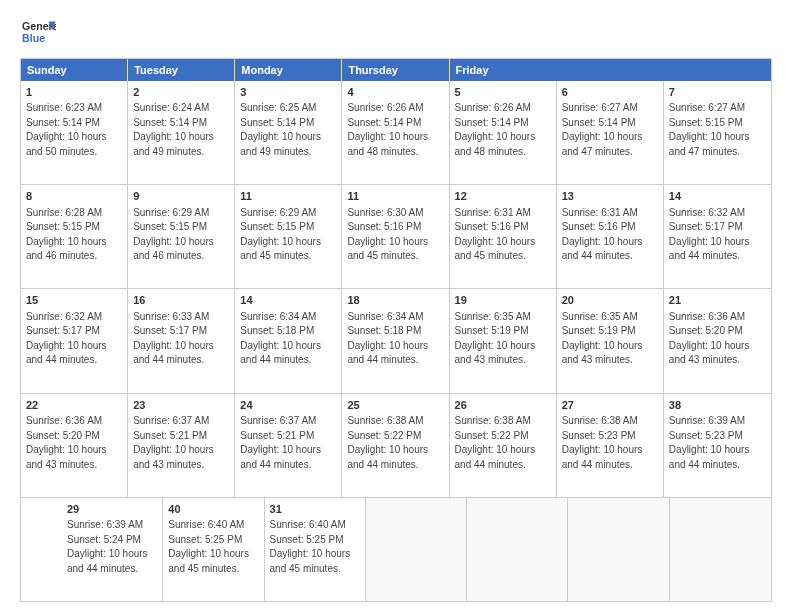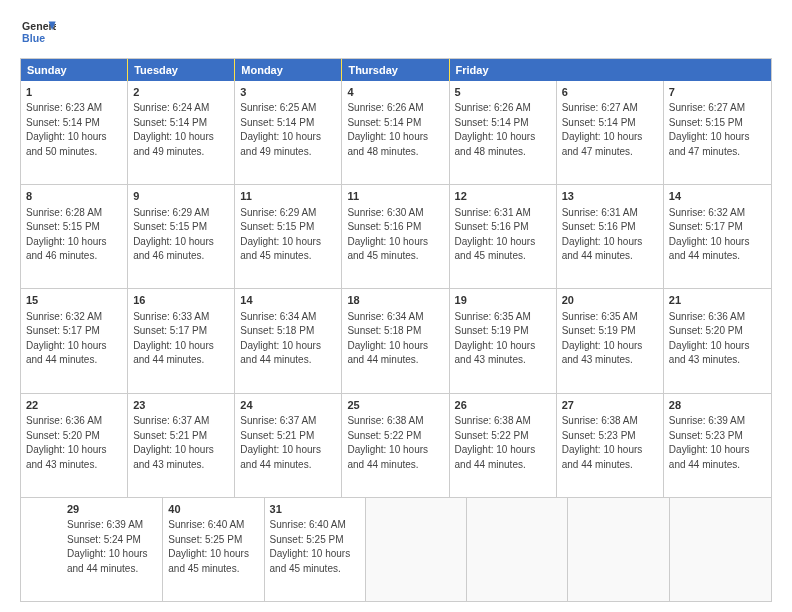--- a/index.html
+++ b/index.html
@@ -232,21 +232,21 @@
           </div>
           <div class="cal-cell">
             <span class="day-num">26</span>
             <div class="cell-text">Sunrise: 6:38 AM<br>Sunset: 5:22 PM<br>Daylight: 10 hours<br>and 44 minutes.</div>
           </div>
           <div class="cal-cell">
             <span class="day-num">27</span>
             <div class="cell-text">Sunrise: 6:38 AM<br>Sunset: 5:23 PM<br>Daylight: 10 hours<br>and 44 minutes.</div>
           </div>
           <div class="cal-cell">
-            <span class="day-num">28</span>
+            <span class="day-num">38</span>
             <div class="cell-text">Sunrise: 6:39 AM<br>Sunset: 5:23 PM<br>Daylight: 10 hours<br>and 44 minutes.</div>
           </div>
         </div>
         <div class="cal-row">
           <div class="cal-cell">
             <span class="day-num">29</span>
             <div class="cell-text">Sunrise: 6:39 AM<br>Sunset: 5:24 PM<br>Daylight: 10 hours<br>and 44 minutes.</div>
           </div>
           <div class="cal-cell">
             <span class="day-num">40</span>

